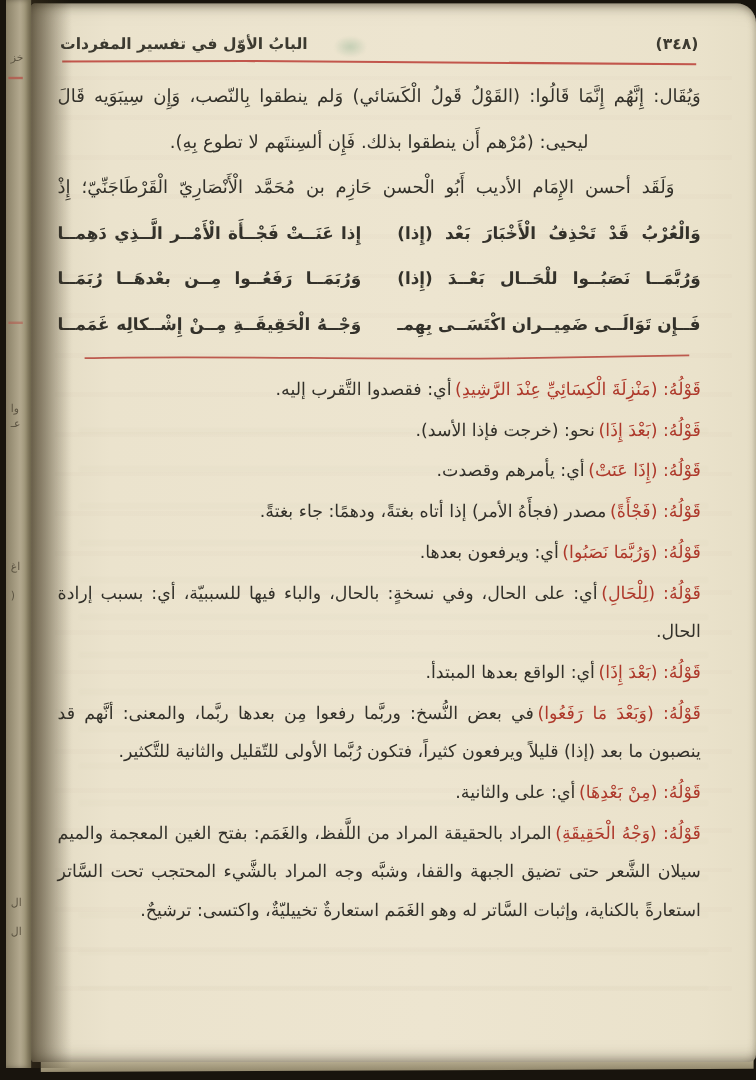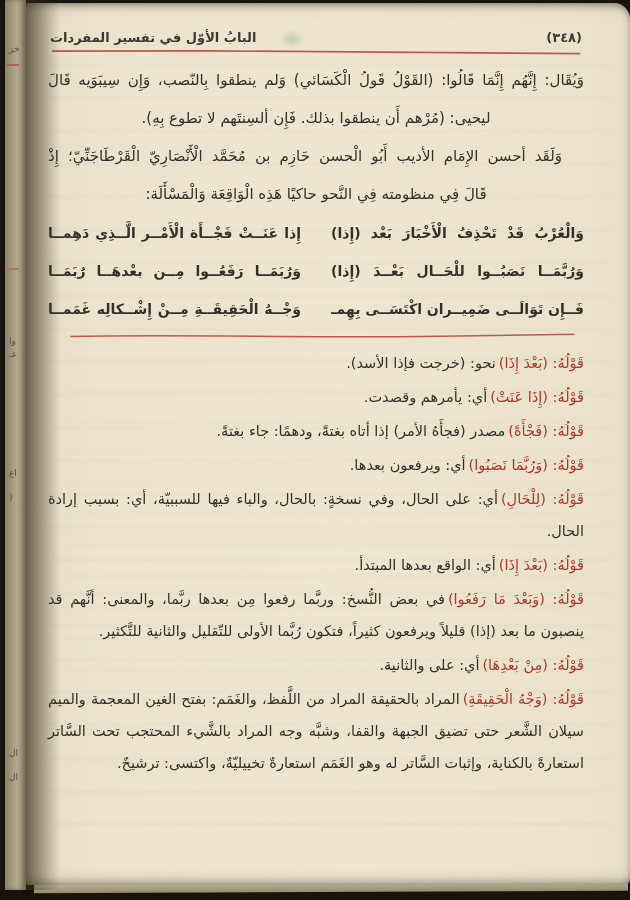--- a/index.html
+++ b/index.html
@@ -103,21 +103,20 @@
       <span class="running-head">البابُ الأوّل في تفسير المفردات</span>
     </div>
     <svg class="head-rule" viewBox="0 0 560 8" preserveAspectRatio="none">
       <path d="M4,3.2 C140,2.4 300,3.0 420,4.6 C480,5.4 530,5.8 556,5.6" stroke="#c2564c" stroke-width="1.7" fill="none"></path>
     </svg>
 
     <div class="intro">
       <div class="line jfull">وَيُقَال: إِنَّهُم إِنَّمَا قَالُوا: (القَوْلُ قَولُ الْكَسَائي) وَلم ينطقوا بِالنّصب، وَإِن سِيبَوَيه قَالَ</div>
       <div class="line">ليحيى: (مُرْهم أَن ينطقوا بذلك. فَإِن ألسِنتَهم لا تطوع بِهِ).</div>
       <div class="line jfull indent">وَلَقَد أحسن الإِمَام الأديب أَبُو الْحسن حَازِم بن مُحَمَّد الْأَنْصَارِيّ الْقَرْطَاجَنِّيّ؛ إِذْ</div>
-      <div class="line">قَالَ فِي منظومته فِي النَّحو حاكيًا هَذِه الْوَاقِعَة وَالْمَسْأَلَة:</div>
     </div>
 
     <div class="verses">
       <div class="verse-row">
         <div class="hemi">وَالْعُرْبُ قَدْ تَحْذِفُ الْأَخْبَارَ بَعْد (إِذا)</div>
         <div class="hemi">إِذا عَنَــتْ فَجْــأَة الْأَمْــر الَّــذِي دَهِمــا</div>
       </div>
       <div class="verse-row">
         <div class="hemi">وَرُبَّمَــا نَصَبُــوا للْحَــال بَعْــدَ (إِذا)</div>
         <div class="hemi">وَرُبَمَــا رَفَعُــوا مِــن بعْدهَــا رُبَمَــا</div>
@@ -126,20 +125,21 @@
         <div class="hemi">فَــإِن تَوَالَــى ضَمِيــران اكْتَسَــى بِهِمــا</div>
         <div class="hemi">وَجْــهُ الْحَقِيقَــةِ مِــنْ إِشْــكالِه غَمَمــا</div>
       </div>
     </div>
 
     <svg class="sep-rule" viewBox="0 0 540 10" preserveAspectRatio="none">
       <path d="M18,5.5 C120,3.2 260,6.8 380,5.6 C450,4.8 510,3.4 536,3.2" stroke="#bd5a4e" stroke-width="1.5" fill="none"></path>
     </svg>
 
     <div class="commentary">
+      <p class="entry"><span class="red"><span>قَوْلُهُ:</span> <span>(مَنْزِلَةَ الْكِسَائِيِّ عِنْدَ الرَّشِيدِ)</span></span><span>أي: فقصدوا التَّقرب إليه.</span></p>
       <p class="entry"><span class="red"><span>قَوْلُهُ:</span> <span>(بَعْدَ إِذَا)</span></span><span>نحو: (خرجت فإذا الأسد).</span></p>
       <p class="entry"><span class="red"><span>قَوْلُهُ:</span> <span>(إِذَا عَنَتْ)</span></span><span>أي: يأمرهم وقصدت.</span></p>
       <p class="entry"><span class="red"><span>قَوْلُهُ:</span> <span>(فَجْأَةً)</span></span><span>مصدر (فجأَهُ الأمر) إذا أتاه بغتةً، ودهمًا: جاء بغتةً.</span></p>
       <p class="entry"><span class="red"><span>قَوْلُهُ:</span> <span>(وَرُبَّمَا نَصَبُوا)</span></span><span>أي: ويرفعون بعدها.</span></p>
       <p class="entry"><span class="red"><span>قَوْلُهُ:</span> <span>(لِلْحَالِ)</span></span><span>أي: على الحال، وفي نسخةٍ: بالحال، والباء فيها للسببيّة، أي: بسبب إرادة الحال.</span></p>
       <p class="entry"><span class="red"><span>قَوْلُهُ:</span> <span>(بَعْدَ إِذَا)</span></span><span>أي: الواقع بعدها المبتدأ.</span></p>
       <p class="entry"><span class="red"><span>قَوْلُهُ:</span> <span>(وَبَعْدَ مَا رَفَعُوا)</span></span><span>في بعض النُّسخ: وربَّما رفعوا مِن بعدها ربَّما، والمعنى: أنَّهم قد ينصبون ما بعد (إذا) قليلاً ويرفعون كثيراً، فتكون رُبَّما الأولى للتّقليل والثانية للتَّكثير.</span></p>
       <p class="entry"><span class="red"><span>قَوْلُهُ:</span> <span>(مِنْ بَعْدِهَا)</span></span><span>أي: على والثانية.</span></p>
       <p class="entry"><span class="red"><span>قَوْلُهُ:</span> <span>(وَجْهُ الْحَقِيقَةِ)</span></span><span>المراد بالحقيقة المراد من اللَّفظ، والغَمَم: بفتح الغين المعجمة والميم سيلان الشَّعر حتى تضيق الجبهة والقفا، وشبَّه وجه المراد بالشَّيء المحتجب تحت السَّاتر استعارةً بالكناية، وإثبات السَّاتر له وهو الغَمَم استعارةٌ تخييليّةٌ، واكتسى: ترشيحٌ.</span></p>
     </div>

